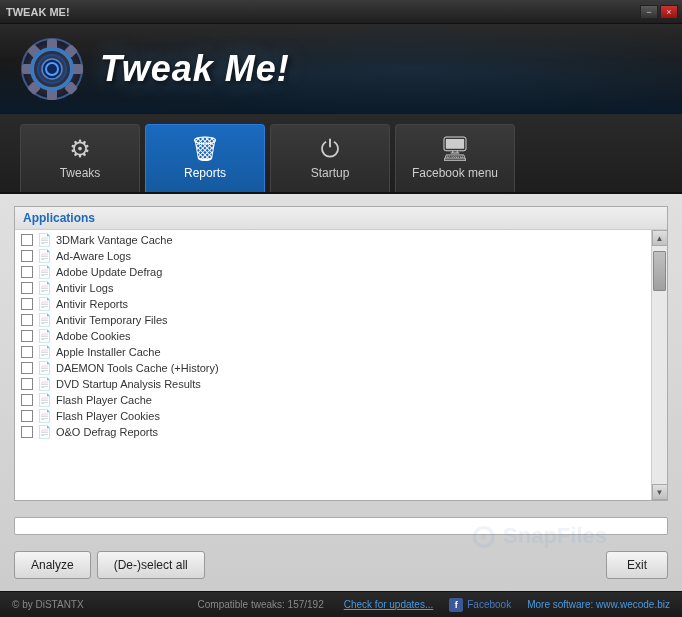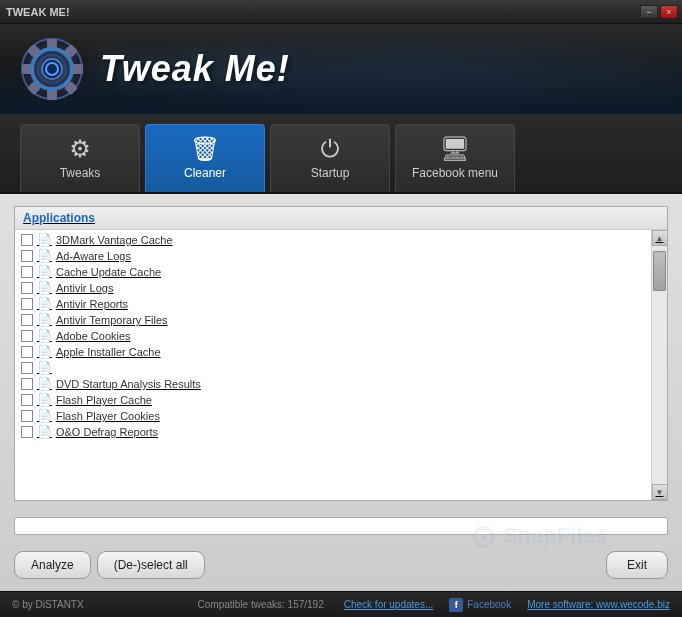--- a/index.html
+++ b/index.html
@@ -120,21 +120,20 @@
     }
 
     
     .app-section {
       background: white;
       border: 1px solid #aaa;
       height: 320px;
       display: flex;
       flex-direction: column;
       margin-bottom: 8px;
-      text-decoration: underline;
     }
     .section-header {
       background: linear-gradient(to bottom, #f0f0f0, #e0e0e0);
       border-bottom: 1px solid #ccc;
       padding: 4px 8px;
       font-size: 12px;
       color: #1a6abf;
       font-weight: bold;
     }
     .list-area {
@@ -230,21 +229,21 @@
     .btn-row {
       display: flex;
       gap: 6px;
       align-items: center;
     }
     .btn {
       height: 28px;
       padding: 0 16px;
       background: linear-gradient(to bottom, #f5f5f5, #d8d8d8);
       border: 1px solid #999;
-      border-radius: 9px;
+      border-radius: 3px;
       font-size: 12px;
       cursor: pointer;
       color: #222;
       font-weight: normal;
     }
     .btn-exit {
       margin-left: auto;
       padding: 0 20px;
     }
 
@@ -291,21 +290,20 @@
       color: white;
       font-size: 9px;
       font-weight: bold;
       display: flex;
       align-items: center;
       justify-content: center;
     }
     .footer-more {
       color: #4a9adf;
       cursor: pointer;
-      text-decoration: underline;
     }
 
     .content-wrapper {
       display: flex;
       flex-direction: column;
       height: calc(617px - 24px - 90px - 80px - 26px);
       padding: 12px 14px;
       background: linear-gradient(to bottom, #e0e0e0, #cccccc);
       gap: 8px;
     }
@@ -353,21 +351,21 @@
   <div class="header-title">Tweak Me!</div>
 </div>
 
 <div class="nav-tabs">
   <div class="nav-tab">
     <span class="tab-icon">⚙</span>
     <span>Tweaks</span>
   </div>
   <div class="nav-tab active">
     <span class="tab-icon">🗑</span>
-    <span>Cleaner</span>
+    <span>Reports</span>
   </div>
   <div class="nav-tab">
     <span class="tab-icon">⏻</span>
     <span>Startup</span>
   </div>
   <div class="nav-tab">
     <span class="tab-icon">🖥</span>
     <span>Facebook menu</span>
   </div>
 </div>
@@ -385,21 +383,21 @@
       <span>3DMark Vantage Cache</span>
     </div>
           <div class="list-item">
       <div class="list-checkbox"></div>
       <span class="list-item-icon">📄</span>
       <span>Ad-Aware Logs</span>
     </div>
           <div class="list-item">
       <div class="list-checkbox"></div>
       <span class="list-item-icon">📄</span>
-      <span>Cache Update Cache</span>
+      <span>Adobe Update Defrag</span>
     </div>
           <div class="list-item">
       <div class="list-checkbox"></div>
       <span class="list-item-icon">📄</span>
       <span>Antivir Logs</span>
     </div>
           <div class="list-item">
       <div class="list-checkbox"></div>
       <span class="list-item-icon">📄</span>
       <span>Antivir Reports</span>
@@ -415,20 +413,21 @@
       <span>Adobe Cookies</span>
     </div>
           <div class="list-item">
       <div class="list-checkbox"></div>
       <span class="list-item-icon">📄</span>
       <span>Apple Installer Cache</span>
     </div>
           <div class="list-item">
       <div class="list-checkbox"></div>
       <span class="list-item-icon">📄</span>
+      <span>DAEMON Tools Cache (+History)</span>
     </div>
           <div class="list-item">
       <div class="list-checkbox"></div>
       <span class="list-item-icon">📄</span>
       <span>DVD Startup Analysis Results</span>
     </div>
           <div class="list-item">
       <div class="list-checkbox"></div>
       <span class="list-item-icon">📄</span>
       <span>Flash Player Cache</span>

